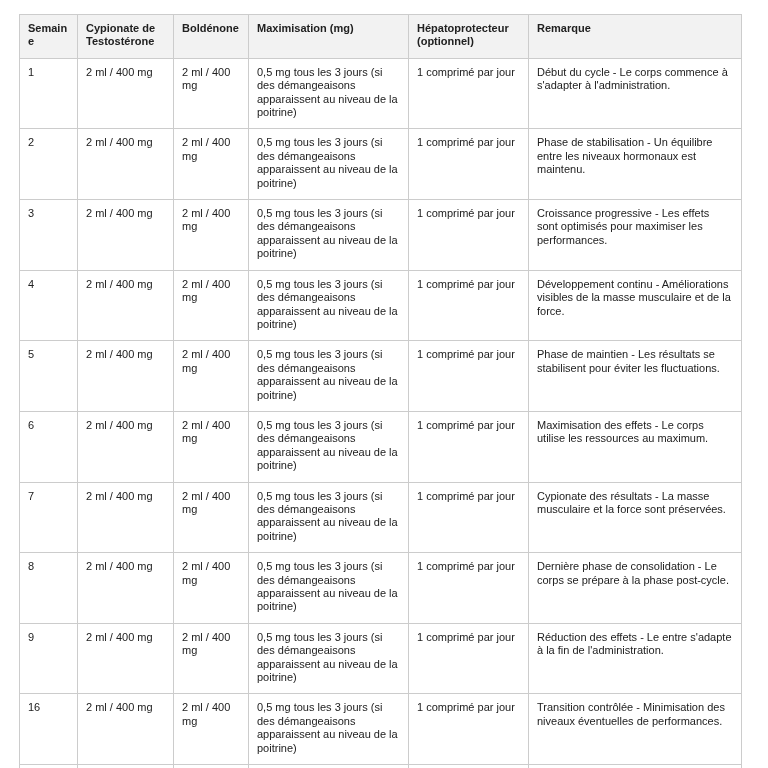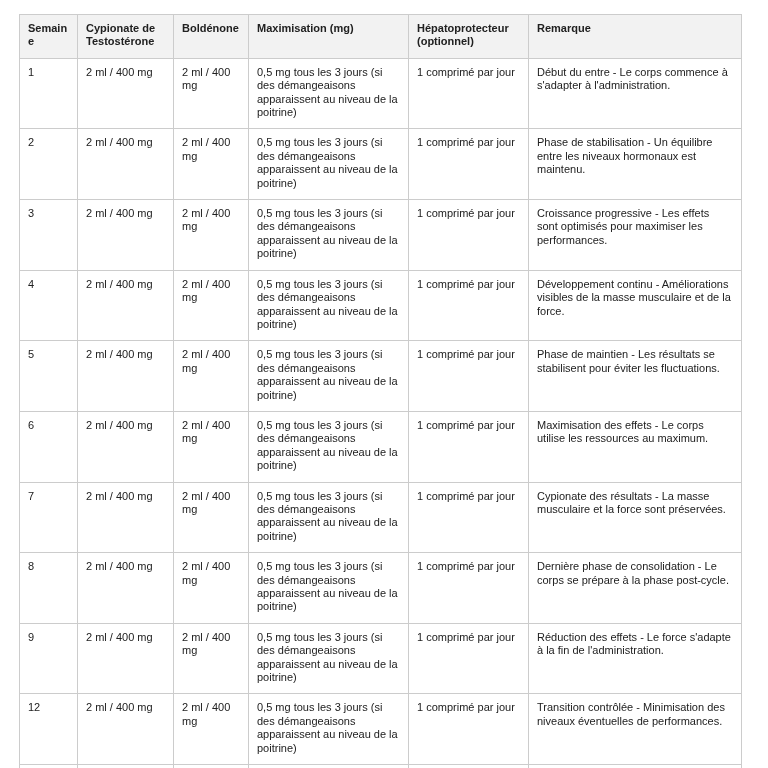--- a/index.html
+++ b/index.html
@@ -73,21 +73,21 @@
         <th>Remarque</th>
       </tr>
     </thead>
     <tbody>
         <tr>
           <td>1</td>
           <td>2 ml / 400 mg</td>
           <td>2 ml / 400 mg</td>
           <td>0,5 mg tous les 3 jours (si des démangeaisons apparaissent au niveau de la poitrine)</td>
           <td>1 comprimé par jour</td>
-          <td>Début du entre - Le corps commence à s'adapter à l'administration.</td>
+          <td>Début du cycle - Le corps commence à s'adapter à l'administration.</td>
         </tr>
         <tr>
           <td>2</td>
           <td>2 ml / 400 mg</td>
           <td>2 ml / 400 mg</td>
           <td>0,5 mg tous les 3 jours (si des démangeaisons apparaissent au niveau de la poitrine)</td>
           <td>1 comprimé par jour</td>
           <td>Phase de stabilisation - Un équilibre entre les niveaux hormonaux est maintenu.</td>
         </tr>
         <tr>
@@ -137,24 +137,24 @@
           <td>0,5 mg tous les 3 jours (si des démangeaisons apparaissent au niveau de la poitrine)</td>
           <td>1 comprimé par jour</td>
           <td>Dernière phase de consolidation - Le corps se prépare à la phase post-cycle.</td>
         </tr>
         <tr>
           <td>9</td>
           <td>2 ml / 400 mg</td>
           <td>2 ml / 400 mg</td>
           <td>0,5 mg tous les 3 jours (si des démangeaisons apparaissent au niveau de la poitrine)</td>
           <td>1 comprimé par jour</td>
-          <td>Réduction des effets - Le force s'adapte à la fin de l'administration.</td>
+          <td>Réduction des effets - Le entre s'adapte à la fin de l'administration.</td>
         </tr>
         <tr>
-          <td>12</td>
+          <td>16</td>
           <td>2 ml / 400 mg</td>
           <td>2 ml / 400 mg</td>
           <td>0,5 mg tous les 3 jours (si des démangeaisons apparaissent au niveau de la poitrine)</td>
           <td>1 comprimé par jour</td>
           <td>Transition contrôlée - Minimisation des niveaux éventuelles de performances.</td>
         </tr>
         <tr>
           <td>11</td>
           <td>2 ml / 400 mg</td>
           <td>2 ml / 400 mg</td>

